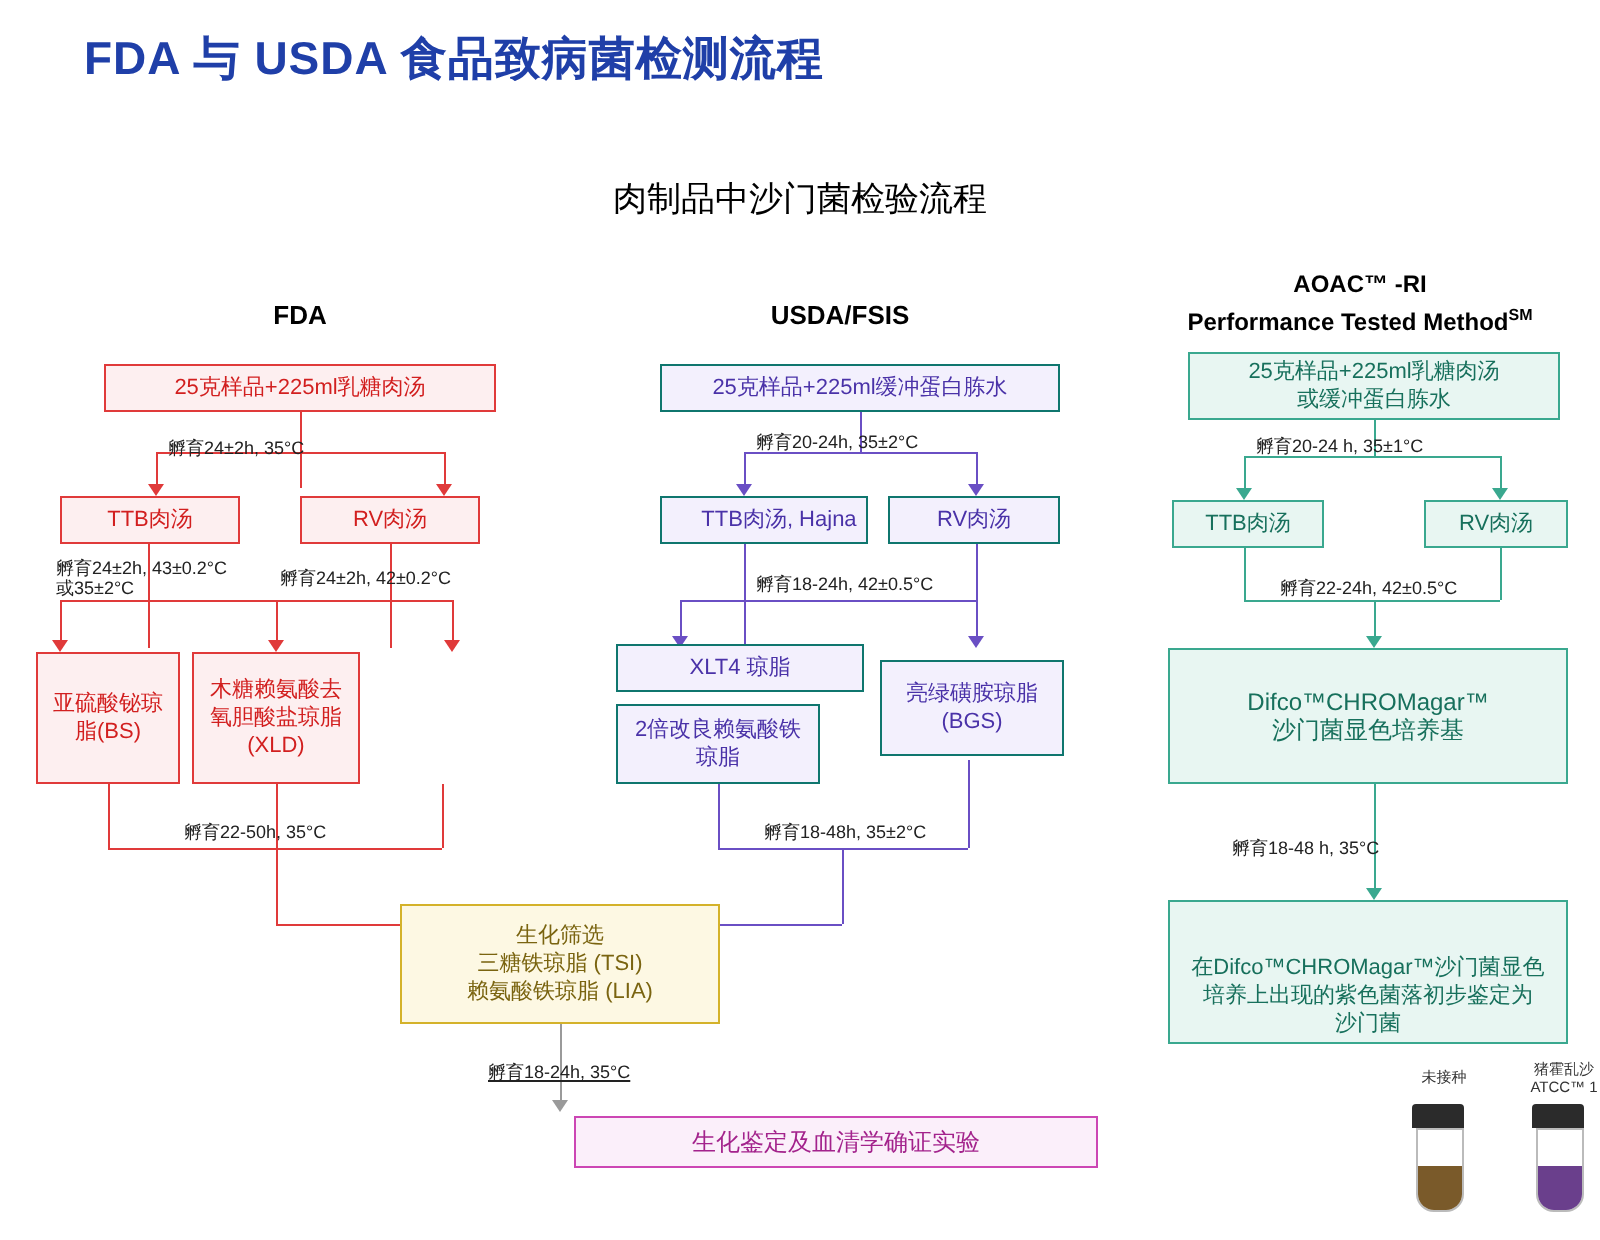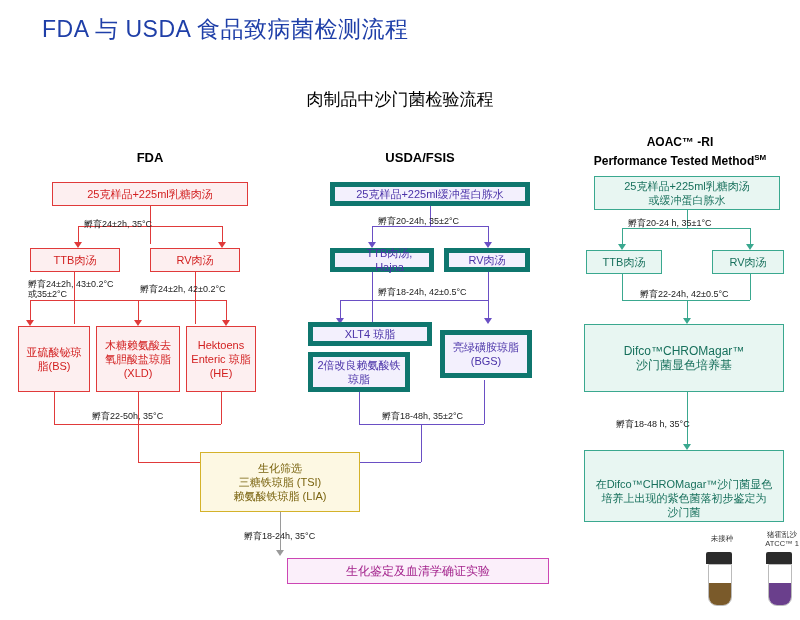--- a/index.html
+++ b/index.html
@@ -8,21 +8,21 @@
     background:#ffffff;
     font-family:"Liberation Sans","DejaVu Sans",sans-serif;
     position:relative;
     overflow:hidden;
     color:#222;
   }
   .page{position:absolute;inset:0;}
 
   .title{
     position:absolute;left:42px;top:14px;
-    font-size:23px;font-weight:normal;color:#1f3fa8;
+    font-size:23px;font-weight:bold;color:#1f3fa8;
     letter-spacing:0.5px;
   }
   .subtitle{
     position:absolute;left:0;right:0;top:88px;
     text-align:center;font-size:17px;color:#000;
   }
 
   .colhead{
     position:absolute;text-align:center;font-weight:bold;font-size:13px;color:#000;
   }
@@ -34,21 +34,21 @@
     box-sizing:border-box;
     display:flex;align-items:center;justify-content:center;
     text-align:center;
     font-size:11px;
     line-height:14px;
     padding:2px 3px;
     background:#fff;
   }
   .red{border:1px solid #e03a3a;color:#d21f1f;}
   .red-fill{border:1px solid #e03a3a;color:#d21f1f;background:#fdeff0;}
-  .purple{border:5px solid #0f766e;color:#4a32a8;background:#f3f0fd;}
+  .purple{border:1px solid #0f766e;color:#4a32a8;background:#f3f0fd;}
   .green{border:1px solid #3aa88f;color:#17705c;background:#e8f6f2;}
   .yellow{border:1px solid #d4b22a;color:#7a6410;background:#fdf8e3;}
   .pink{border:1px solid #cc46b4;color:#a3238c;background:#fbeffa;}
 
   .note{
     position:absolute;font-size:9px;color:#222;white-space:nowrap;
   }
 
   .ln{position:absolute;background:#8a8a8a;}
   .ln.v{width:1px;}
@@ -108,21 +108,20 @@
   <div class="arrow down a-red" style="left:26px;top:320px;"></div>
   <div class="arrow down a-red" style="left:134px;top:320px;"></div>
   <div class="arrow down a-red" style="left:222px;top:320px;"></div>
 
   <div class="note" style="left:28px;top:278px;">孵育24±2h, 43±0.2°C</div>
   <div class="note" style="left:28px;top:288px;">或35±2°C</div>
   <div class="note" style="left:140px;top:283px;">孵育24±2h, 42±0.2°C</div>
 
   <div class="box red-fill" style="left:18px;top:326px;width:72px;height:66px;">亚硫酸铋琼脂(BS)</div>
   <div class="box red-fill" style="left:96px;top:326px;width:84px;height:66px;">木糖赖氨酸去氧胆酸盐琼脂(XLD)</div>
-  <div class="box red-fill" style="left:186px;top:326px;width:70px;height:66px;">Hektoens Enteric 琼脂(HE)</div>
 
   <div class="ln v red" style="left:54px;top:392px;height:32px;"></div>
   <div class="ln v red" style="left:138px;top:392px;height:32px;"></div>
   <div class="ln v red" style="left:221px;top:392px;height:32px;"></div>
   <div class="ln h red" style="left:54px;top:424px;width:167px;"></div>
   <div class="note" style="left:92px;top:410px;">孵育22-50h, 35°C</div>
 
   <div class="ln v red" style="left:138px;top:424px;height:38px;"></div>
   <div class="ln h red" style="left:138px;top:462px;width:62px;"></div>
 
@@ -198,21 +197,21 @@
   </div>
 
   <div class="box yellow" style="left:200px;top:452px;width:160px;height:60px;flex-direction:column;">
     <div>生化筛选</div>
     <div>三糖铁琼脂 (TSI)</div>
     <div>赖氨酸铁琼脂 (LIA)</div>
   </div>
 
   <div class="ln v grey" style="left:280px;top:512px;height:42px;"></div>
   <div class="arrow down a-grey" style="left:276px;top:550px;"></div>
-  <div class="note" style="left:244px;top:530px;">孵育18-24h, 35°C</div>
+  <div class="note" style="left:244px;top:530px;text-decoration:underline;">孵育18-24h, 35°C</div>
 
   <div class="box pink" style="left:287px;top:558px;width:262px;height:26px;font-size:12px;">生化鉴定及血清学确证实验</div>
 
   <div class="vial" style="left:706px;top:552px;">
     <div class="body">
       <div class="liquid" style="background:#7a5a2a;"></div>
     </div>
     <div class="cap"></div>
   </div>
   <div class="vial-label" style="left:692px;top:534px;">

